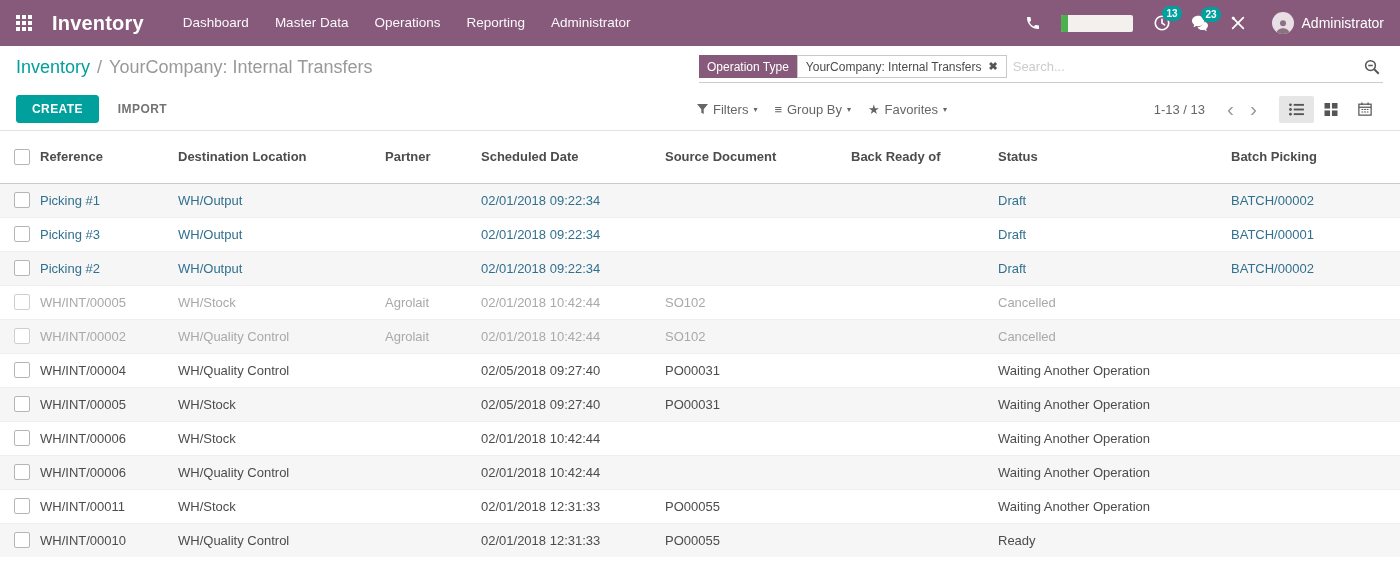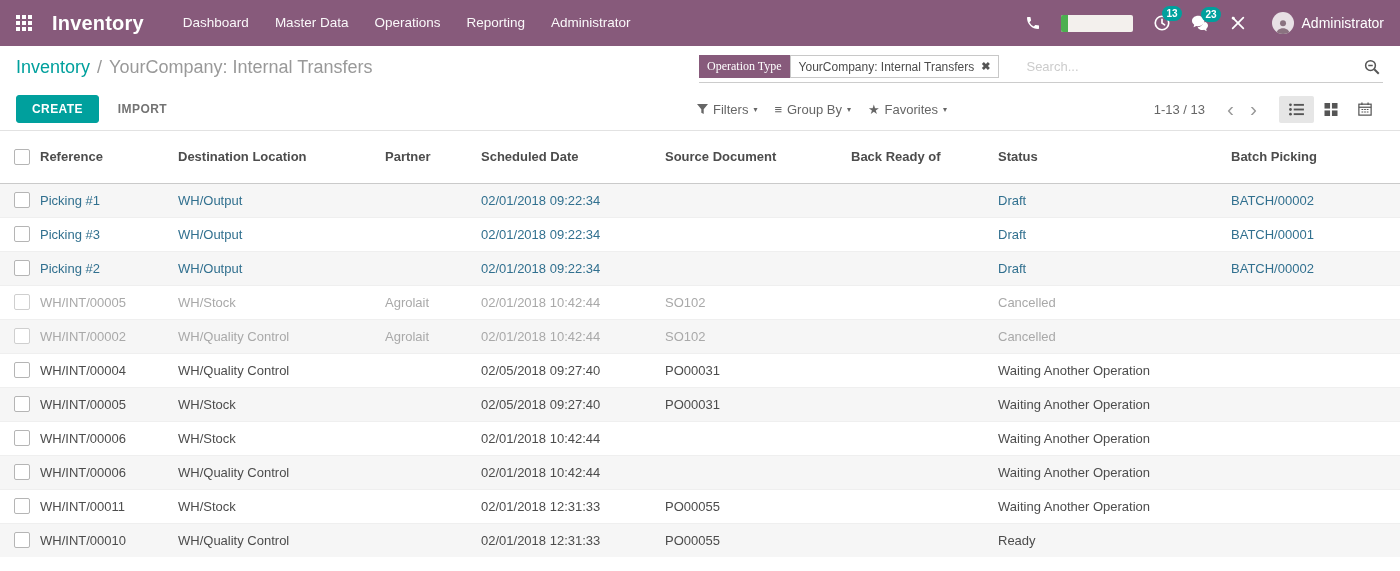--- a/index.html
+++ b/index.html
@@ -29,25 +29,25 @@
   .tray-item.user { margin-left:26px; }
 
   
   .cp-row1 { height:42px; display:flex; align-items:center; }
   .breadcrumb { margin-left:16px; font-size:18px; color:#999; white-space:nowrap; }
   .bc-link { color:#00A09D; text-decoration:none; cursor:pointer; }
   .bc-sep { margin:0 7px; color:#999; }
   .searchview { margin-left:auto; margin-right:17px; width:684px; height:32px; display:flex; align-items:center;
                 border-bottom:1px solid #ccc; }
   .facet { display:flex; align-items:stretch; font-size:12px; height:23px; }
-  .facet-label { background:#875A7B; color:#fff; padding:0 8px; display:flex; align-items:center; white-space:nowrap;font-family:Liberation Serif, serif; }
+  .facet-label { background:#875A7B; color:#fff; padding:0 8px; display:flex; align-items:center; white-space:nowrap; }
   .facet-value { border:1px solid #c8c8c8; background:#fff; color:#4c4c4c; padding:0 8px; display:flex;
                  align-items:center; white-space:nowrap; }
   .facet-x { font-size:11px; color:#555; font-weight:bold; margin-left:7px; cursor:pointer; }
-  .search-input { flex:1; border:none; outline:none; background:transparent; font-size:13px; margin-left:25px;
+  .search-input { flex:1; border:none; outline:none; background:transparent; font-size:13px; margin-left:4px;
                   color:#4c4c4c; font-family:"Liberation Sans",sans-serif; min-width:40px; }
   .search-input::placeholder { color:#ccc; }
   .search-icon { margin-right:2px; cursor:pointer; display:flex; }
 
   .cp-row2 { height:42px; position:relative; display:flex; align-items:center; }
   .btn-create { margin-left:16px; background:#00A09D; color:#fff; border:1px solid #00A09D; font-size:12px;
                 font-weight:bold; padding:6px 15px; border-radius:3px; letter-spacing:.4px; cursor:pointer;
                 font-family:"Liberation Sans",sans-serif; }
   .btn-import { background:none; border:none; color:#737373; font-size:12px; font-weight:bold; margin-left:13px;
                 letter-spacing:.4px; cursor:pointer; font-family:"Liberation Sans",sans-serif; }

